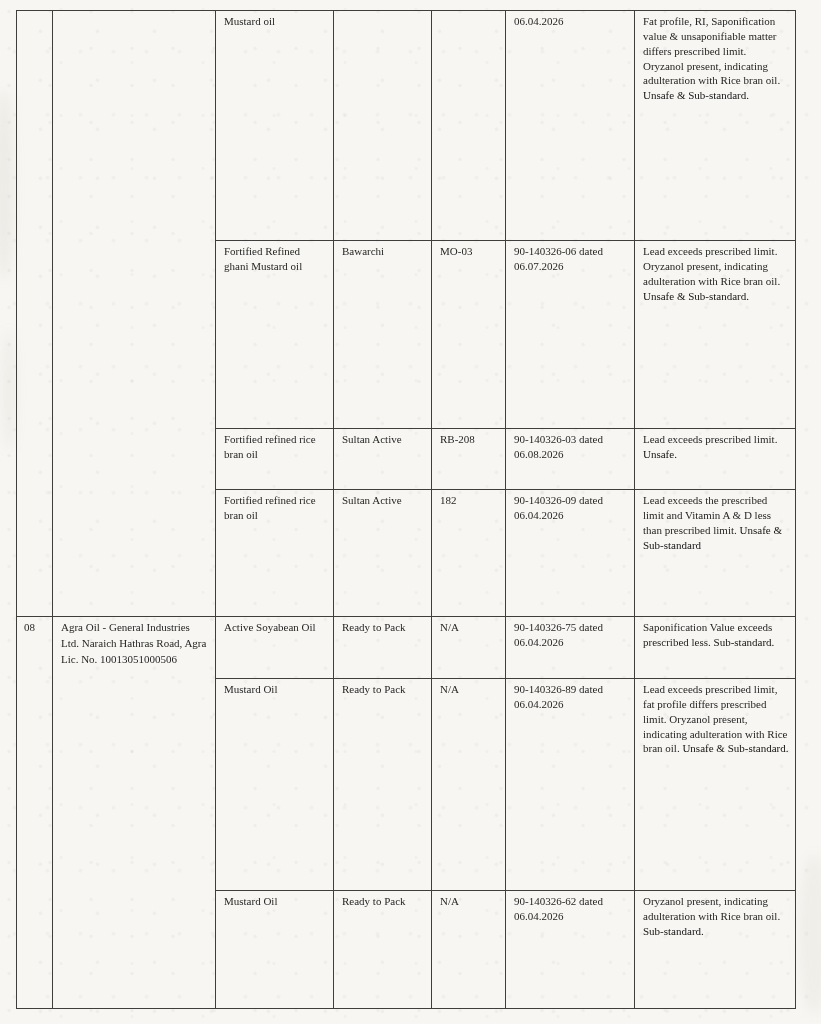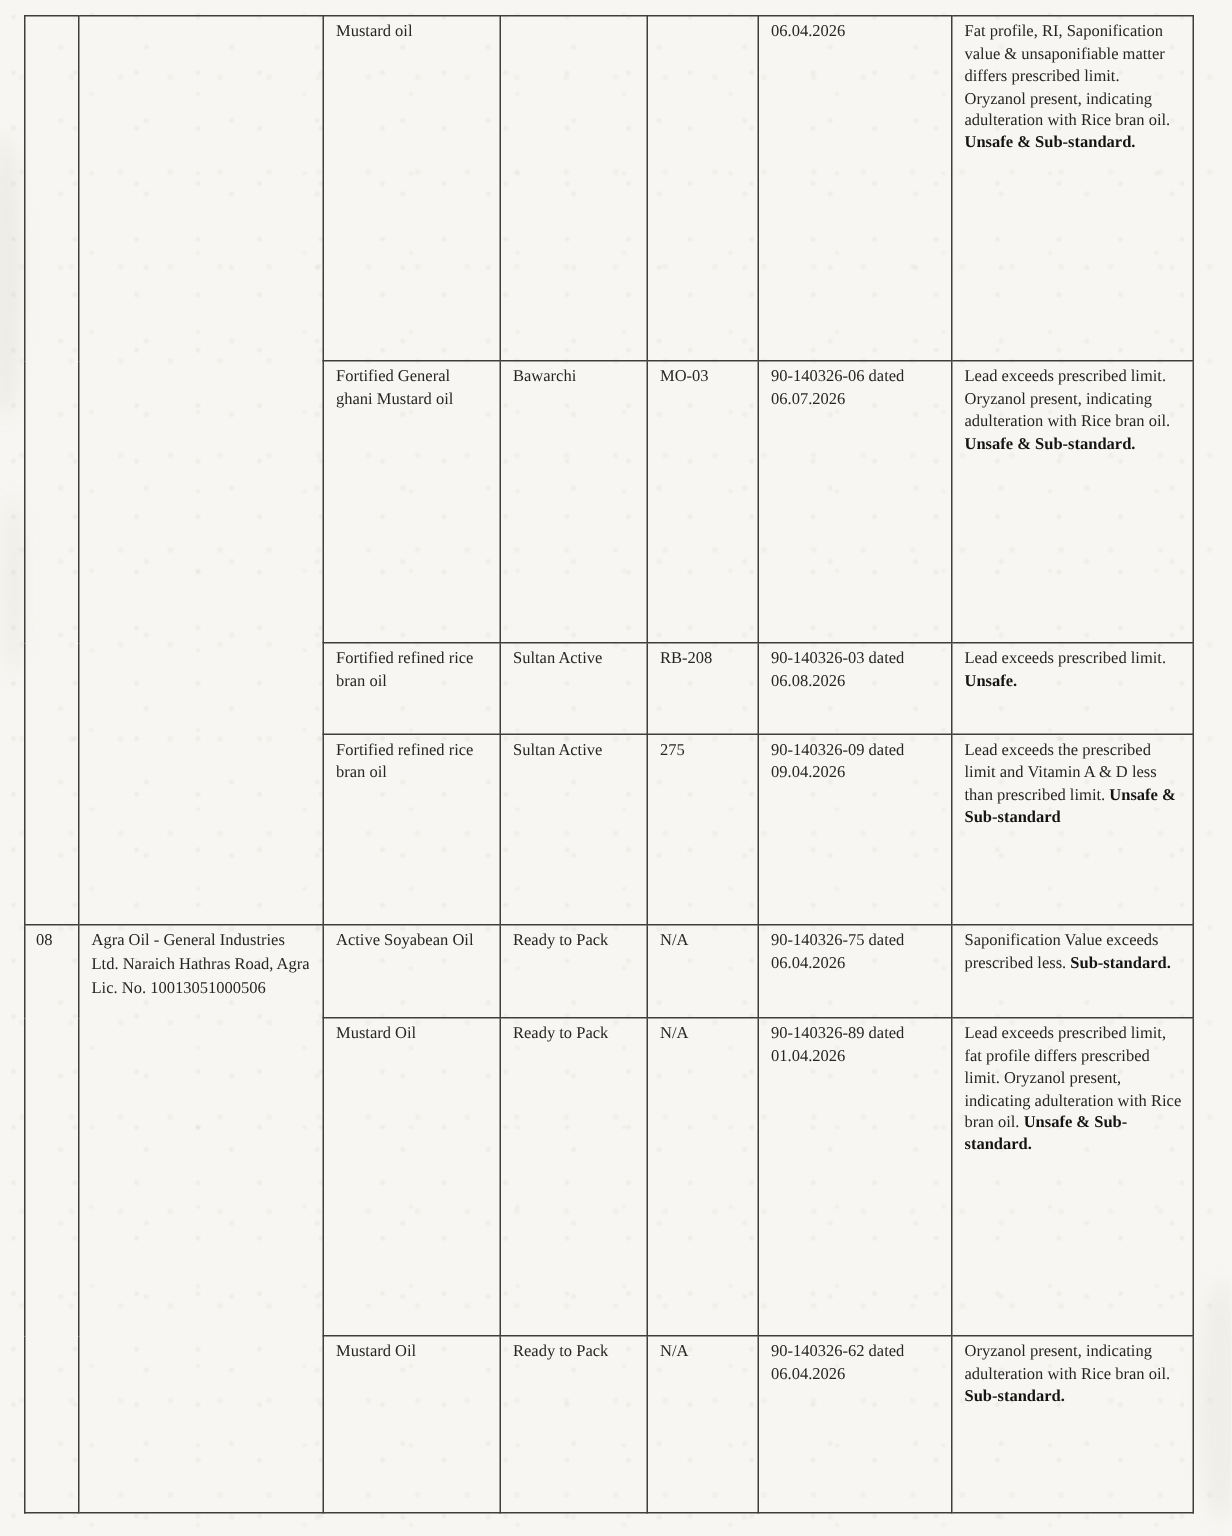--- a/index.html
+++ b/index.html
@@ -32,21 +32,21 @@
     border:1.6px solid #3f3e3c;
     vertical-align:top;
     padding:3px 7px 3px 8px;
     font-size:11px;
     line-height:1.38;
     word-wrap:break-word;
   }
   td.serial{ text-align:left;padding-left:7px; }
   td.company{ line-height:1.44; }
   td.findings{ line-height:1.35; padding-right:6px; }
-  .verdict{ font-weight:700; color:#141414; }
+  .verdict{ font-weight:400; color:#141414; }
   .col-serial{width:36px;}
   .col-company{width:163px;}
   .col-product{width:118px;}
   .col-brand{width:98px;}
   .col-code{width:74px;}
   .col-report{width:129px;}
   .col-findings{width:161px;}
 </style>
 </head>
 <body>
@@ -73,21 +73,21 @@
       <td>Mustard oil</td>
       <td></td>
       <td></td>
       <td>06.04.2026</td>
       <td class="findings">
         <span>Fat profile, RI, Saponification value &amp; unsaponifiable matter differs prescribed limit. Oryzanol present, indicating adulteration with Rice bran oil.</span>
         <span class="verdict">Unsafe &amp; Sub-standard.</span>
       </td>
     </tr>
     <tr style="height:188px;">
-      <td>Fortified General ghani Mustard oil</td>
+      <td>Fortified Refined ghani Mustard oil</td>
       <td>Bawarchi</td>
       <td>MO-03</td>
       <td>90-140326-06 dated 06.07.2026</td>
       <td class="findings">
         <span>Lead exceeds prescribed limit. Oryzanol present, indicating adulteration with Rice bran oil.</span>
         <span class="verdict">Unsafe &amp; Sub-standard.</span>
       </td>
     </tr>
     <tr style="height:61px;">
       <td>Fortified refined rice bran oil</td>
@@ -95,22 +95,22 @@
       <td>RB-208</td>
       <td>90-140326-03 dated 06.08.2026</td>
       <td class="findings">
         <span>Lead exceeds prescribed limit.</span>
         <span class="verdict">Unsafe.</span>
       </td>
     </tr>
     <tr style="height:127px;">
       <td>Fortified refined rice bran oil</td>
       <td>Sultan Active</td>
-      <td>275</td>
-      <td>90-140326-09 dated 09.04.2026</td>
+      <td>182</td>
+      <td>90-140326-09 dated 06.04.2026</td>
       <td class="findings">
         <span>Lead exceeds the prescribed limit and Vitamin A &amp; D less than prescribed limit.</span>
         <span class="verdict">Unsafe &amp; Sub-standard</span>
       </td>
     </tr>
 
     <tr style="height:62px;">
       <td class="serial" rowspan="3">08</td>
       <td class="company" rowspan="3">Agra Oil - General Industries Ltd. Naraich Hathras Road, Agra Lic. No. 10013051000506</td>
       <td>Active Soyabean Oil</td>
@@ -119,21 +119,21 @@
       <td>90-140326-75 dated 06.04.2026</td>
       <td class="findings">
         <span>Saponification Value exceeds prescribed less.</span>
         <span class="verdict">Sub-standard.</span>
       </td>
     </tr>
     <tr style="height:212px;">
       <td>Mustard Oil</td>
       <td>Ready to Pack</td>
       <td>N/A</td>
-      <td>90-140326-89 dated 01.04.2026</td>
+      <td>90-140326-89 dated 06.04.2026</td>
       <td class="findings">
         <span>Lead exceeds prescribed limit, fat profile differs prescribed limit. Oryzanol present, indicating adulteration with Rice bran oil.</span>
         <span class="verdict">Unsafe &amp; Sub-standard.</span>
       </td>
     </tr>
     <tr style="height:118px;">
       <td>Mustard Oil</td>
       <td>Ready to Pack</td>
       <td>N/A</td>
       <td>90-140326-62 dated 06.04.2026</td>

